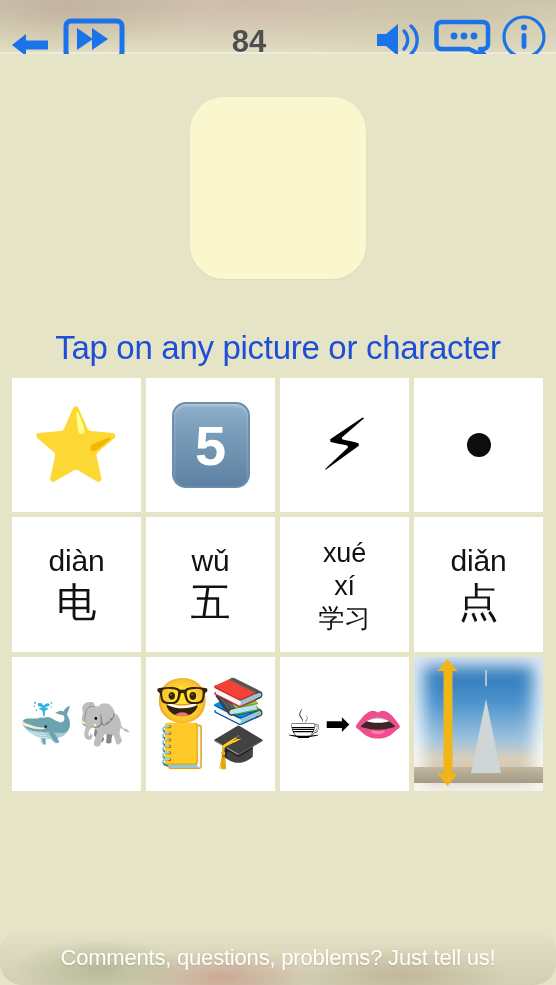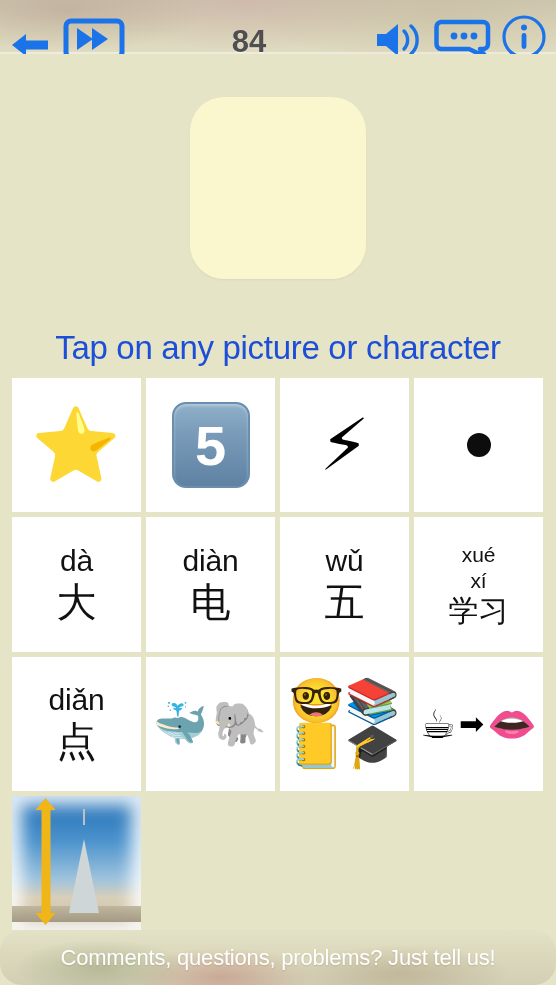--- a/index.html
+++ b/index.html
@@ -128,22 +128,22 @@
     line-height: 1.02;
     letter-spacing: -0.2px;
   }
   .hanzi {
     font-size: 40px;
     color: #111;
     line-height: 1.05;
     margin-top: 4px;
     font-family: "DejaVu Sans", "Liberation Sans", sans-serif;
   }
-  .cell.two-syllable .pinyin { font-size: 21px; line-height: 1.22; }
-  .cell.two-syllable .hanzi  { font-size: 30px; margin-top: 2px; }
+  .cell.two-syllable .pinyin { font-size: 27px; line-height: 1.22; }
+  .cell.two-syllable .hanzi  { font-size: 26px; margin-top: 2px; }
 
   
   .emoji-single {
     font-size: 72px;
     line-height: 1;
     font-family: "DejaVu Sans", sans-serif;
   }
   .emoji-pair {
     display: flex;
     align-items: center;
@@ -352,24 +352,20 @@
       <span class="keycap">5</span>
     </div>
     <div class="cell">
       <span class="emoji-single">⚡</span>
     </div>
     <div class="cell">
       <span class="dot"></span>
     </div>
 
     <div class="cell">
-      <span class="pinyin">dà</span>
-      <span class="hanzi">大</span>
-    </div>
-    <div class="cell">
       <span class="pinyin">diàn</span>
       <span class="hanzi">电</span>
     </div>
 
     <div class="cell">
       <span class="pinyin">wǔ</span>
       <span class="hanzi">五</span>
     </div>
     <div class="cell two-syllable">
       <span class="pinyin">xué</span>

